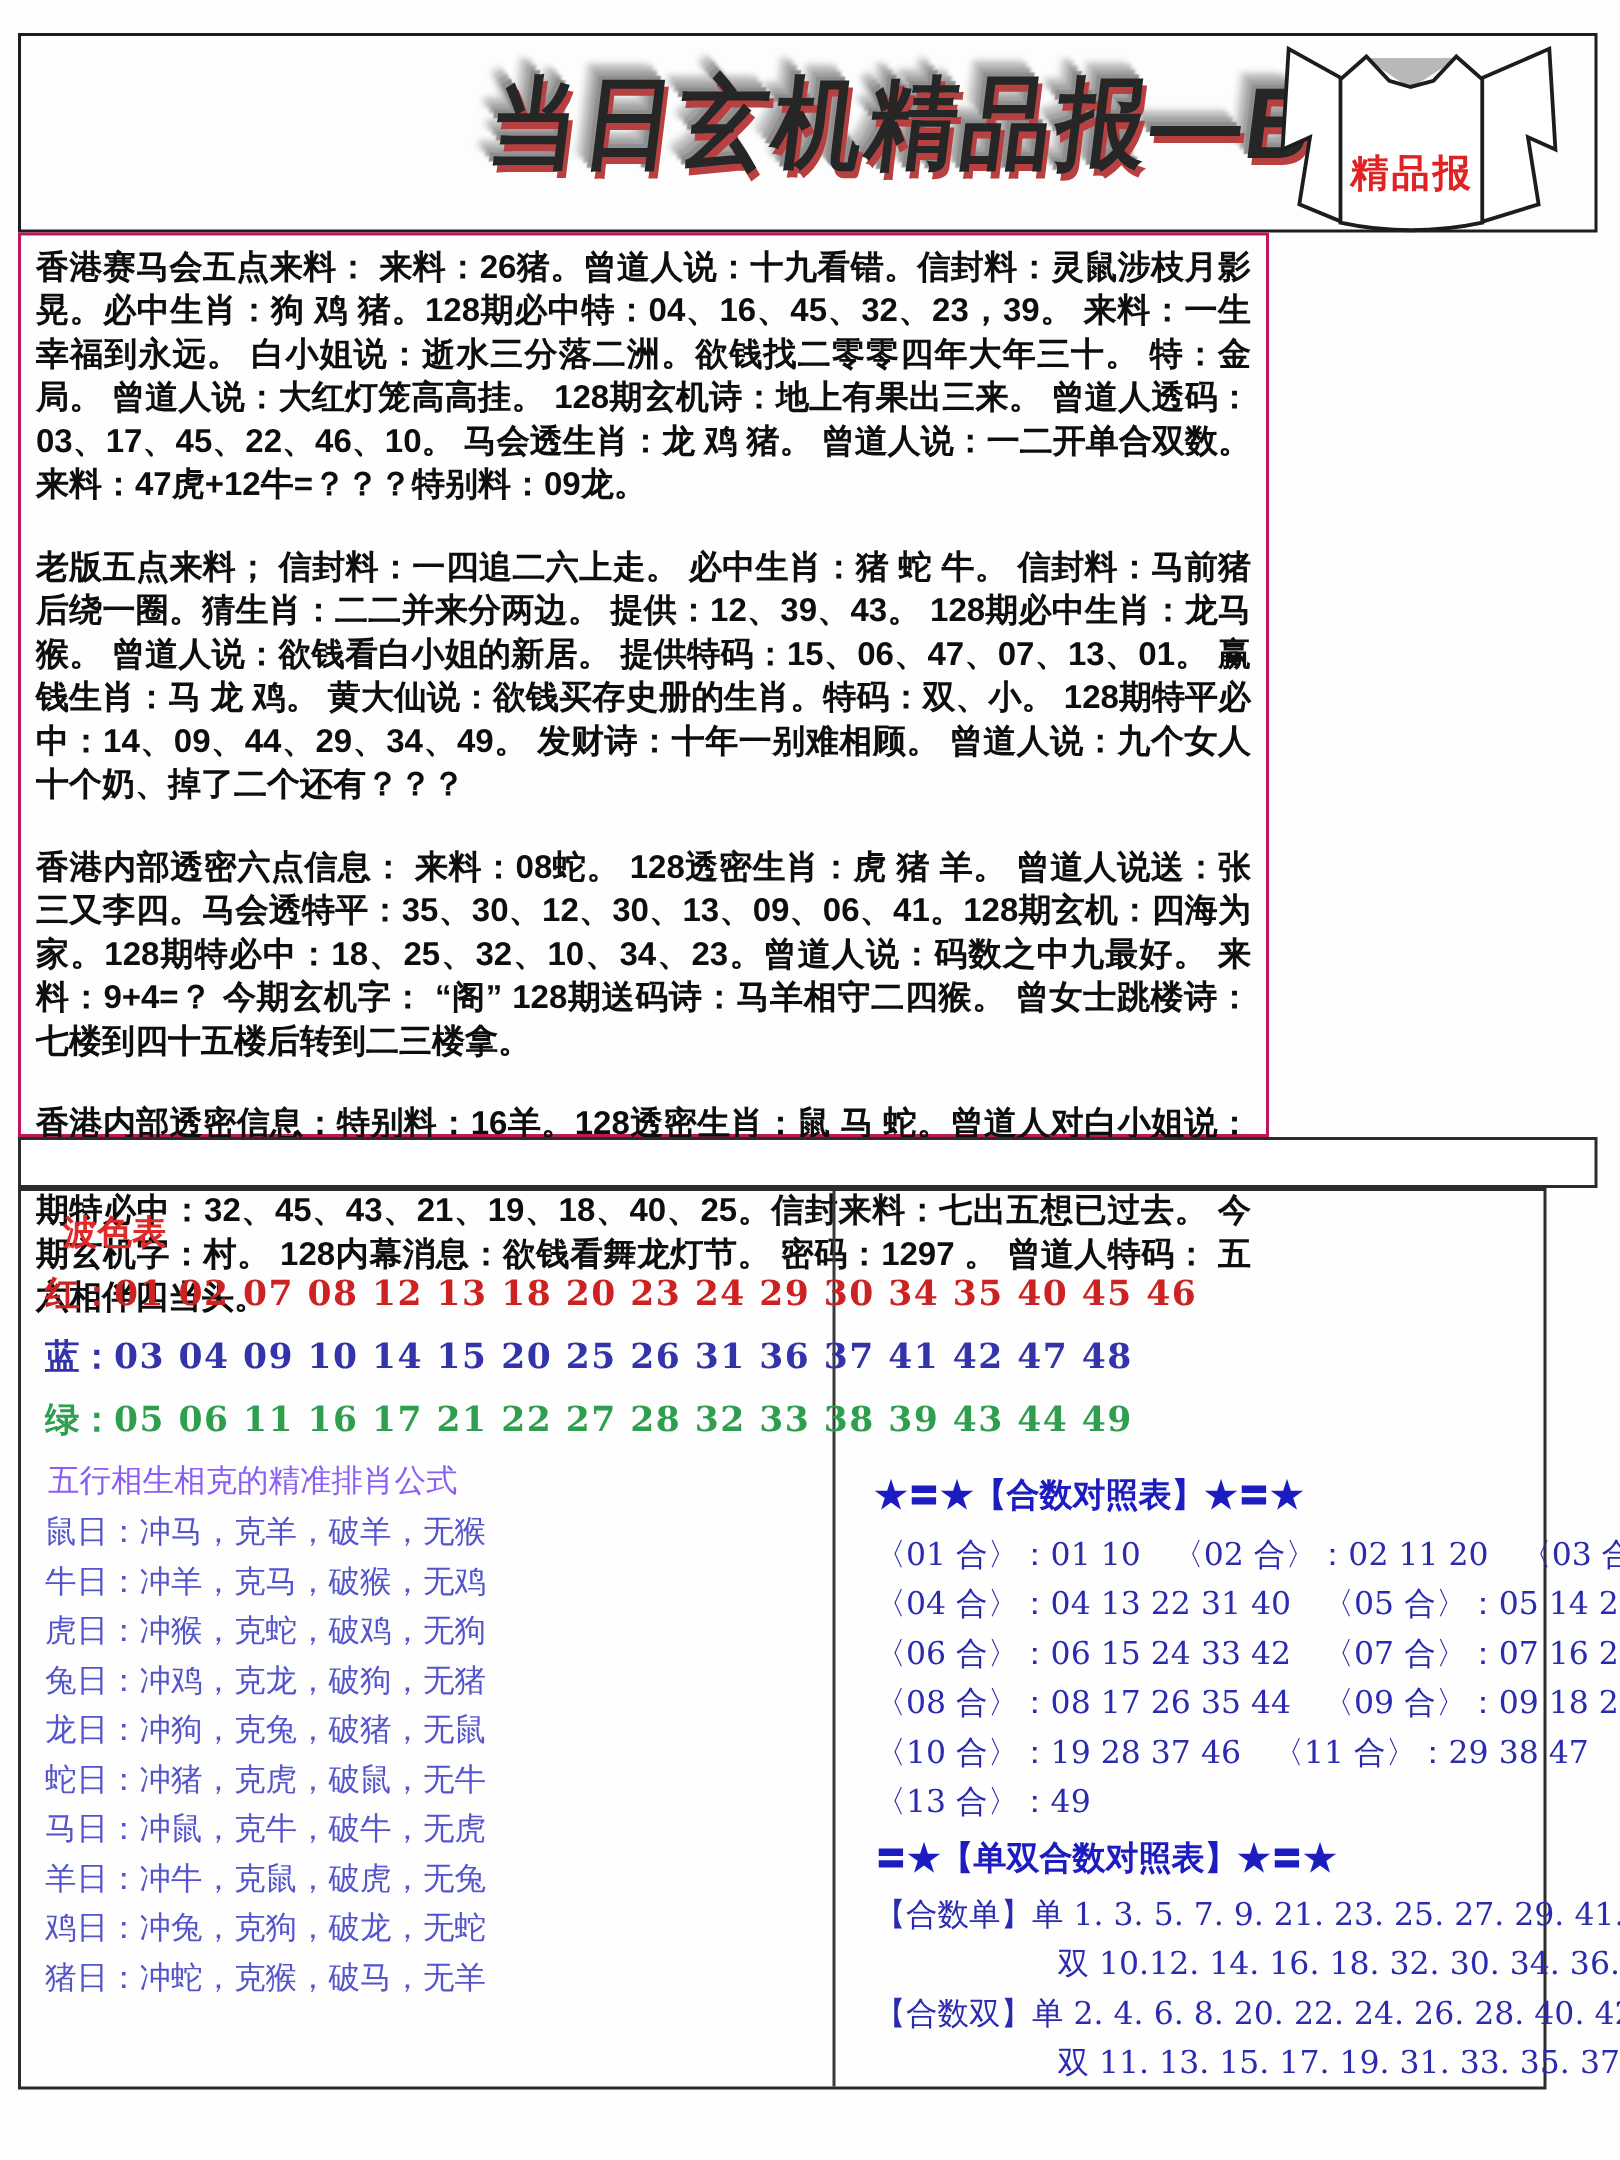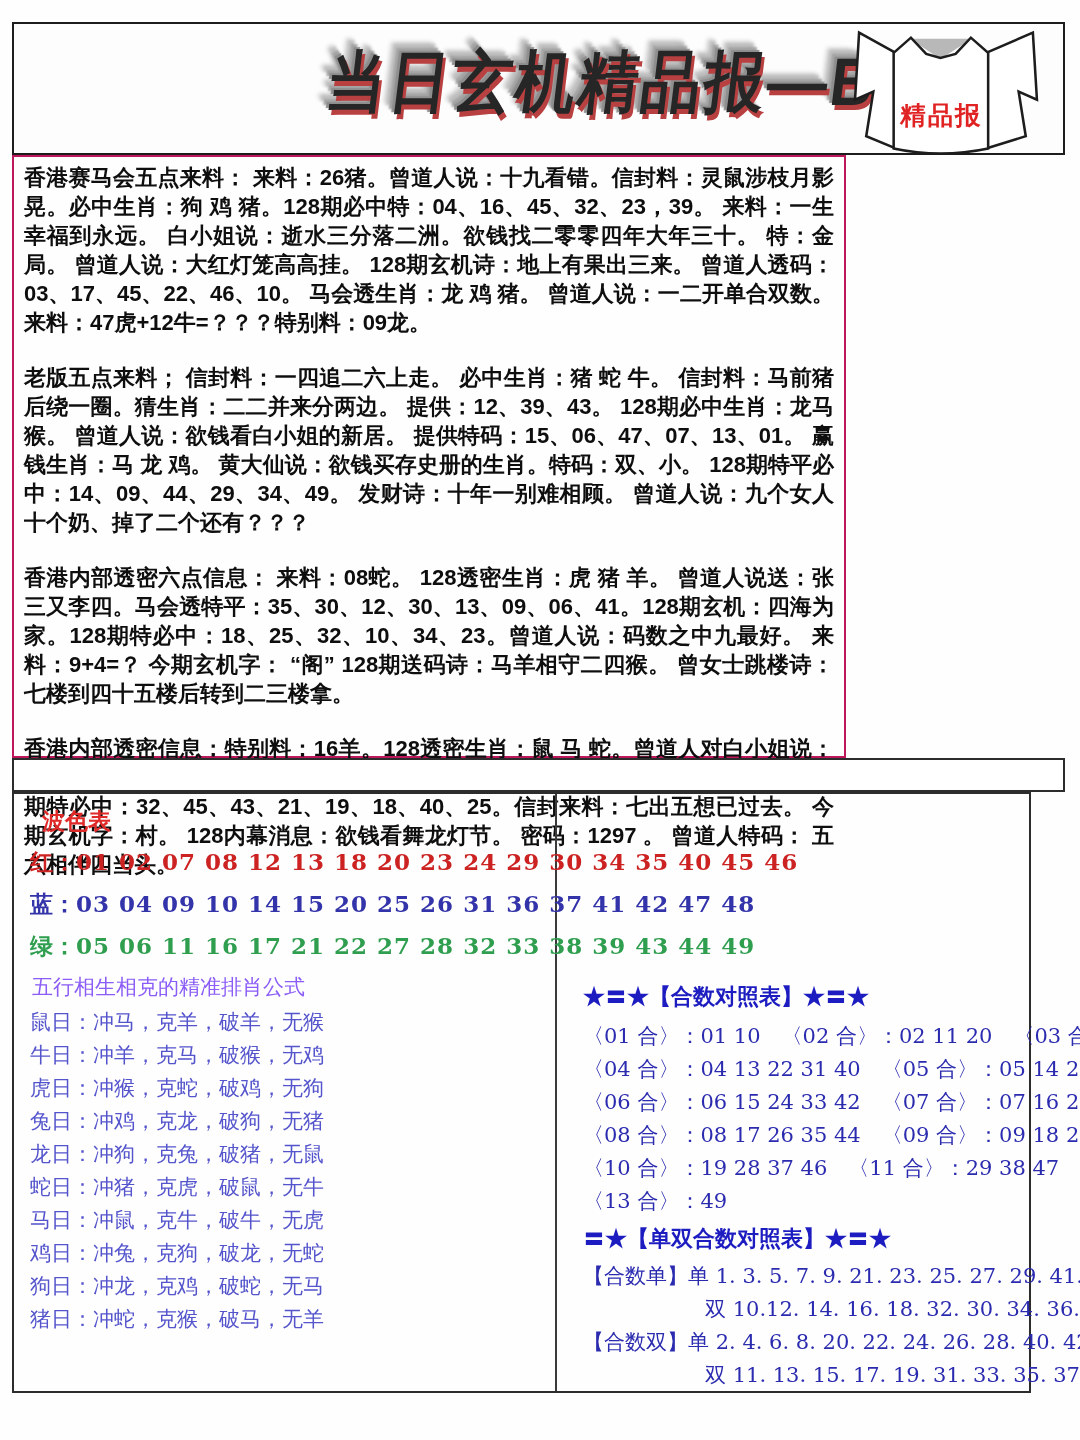--- a/index.html
+++ b/index.html
@@ -92,22 +92,22 @@
       </div>
 
       <div class="wuxing-title">五行相生相克的精准排肖公式</div>
       <div class="zodiac-line">鼠日：冲马，克羊，破羊，无猴</div>
       <div class="zodiac-line">牛日：冲羊，克马，破猴，无鸡</div>
       <div class="zodiac-line">虎日：冲猴，克蛇，破鸡，无狗</div>
       <div class="zodiac-line">兔日：冲鸡，克龙，破狗，无猪</div>
       <div class="zodiac-line">龙日：冲狗，克兔，破猪，无鼠</div>
       <div class="zodiac-line">蛇日：冲猪，克虎，破鼠，无牛</div>
       <div class="zodiac-line">马日：冲鼠，克牛，破牛，无虎</div>
+      <div class="zodiac-line">羊日：冲牛，克鼠，破虎，无兔</div>
       <div class="zodiac-line">鸡日：冲兔，克狗，破龙，无蛇</div>
-      <div class="zodiac-line">狗日：冲龙，克鸡，破蛇，无马</div>
       <div class="zodiac-line">猪日：冲蛇，克猴，破马，无羊</div>
     </div>
 
     <div class="right-col">
       <div class="sum-header">★〓★【合数对照表】★〓★</div>
       <div class="sum-line">〈01 合〉：01 10　〈02 合〉：02 11 20　〈03 合〉：03 12 21 30</div>
       <div class="sum-line">〈04 合〉：04 13 22 31 40　〈05 合〉：05 14 23 32 41</div>
       <div class="sum-line">〈06 合〉：06 15 24 33 42　〈07 合〉：07 16 25 34 43</div>
       <div class="sum-line">〈08 合〉：08 17 26 35 44　〈09 合〉：09 18 27 36 45</div>
       <div class="sum-line">〈10 合〉：19 28 37 46　〈11 合〉：29 38 47　〈12 合〉：39 48</div>

